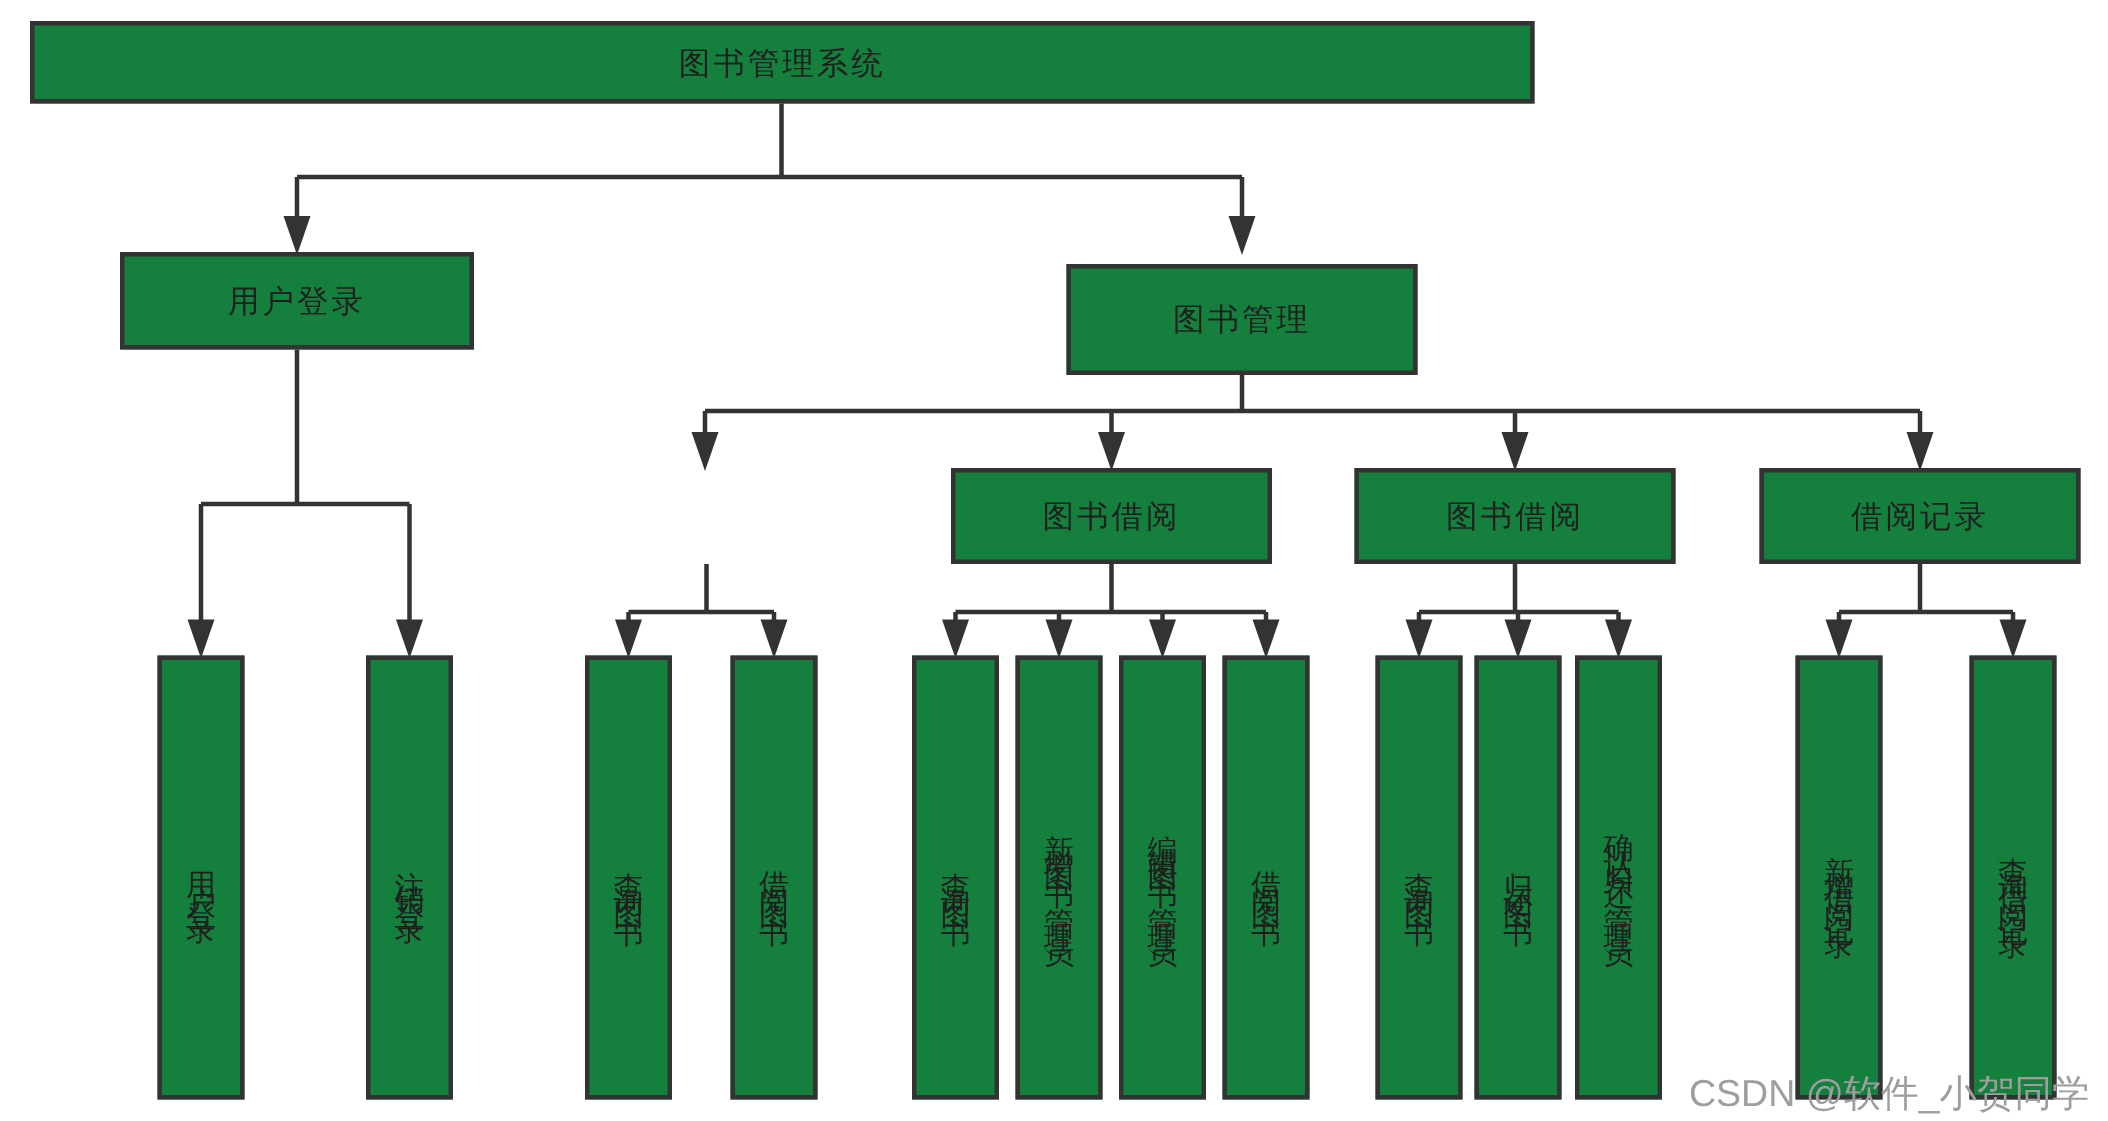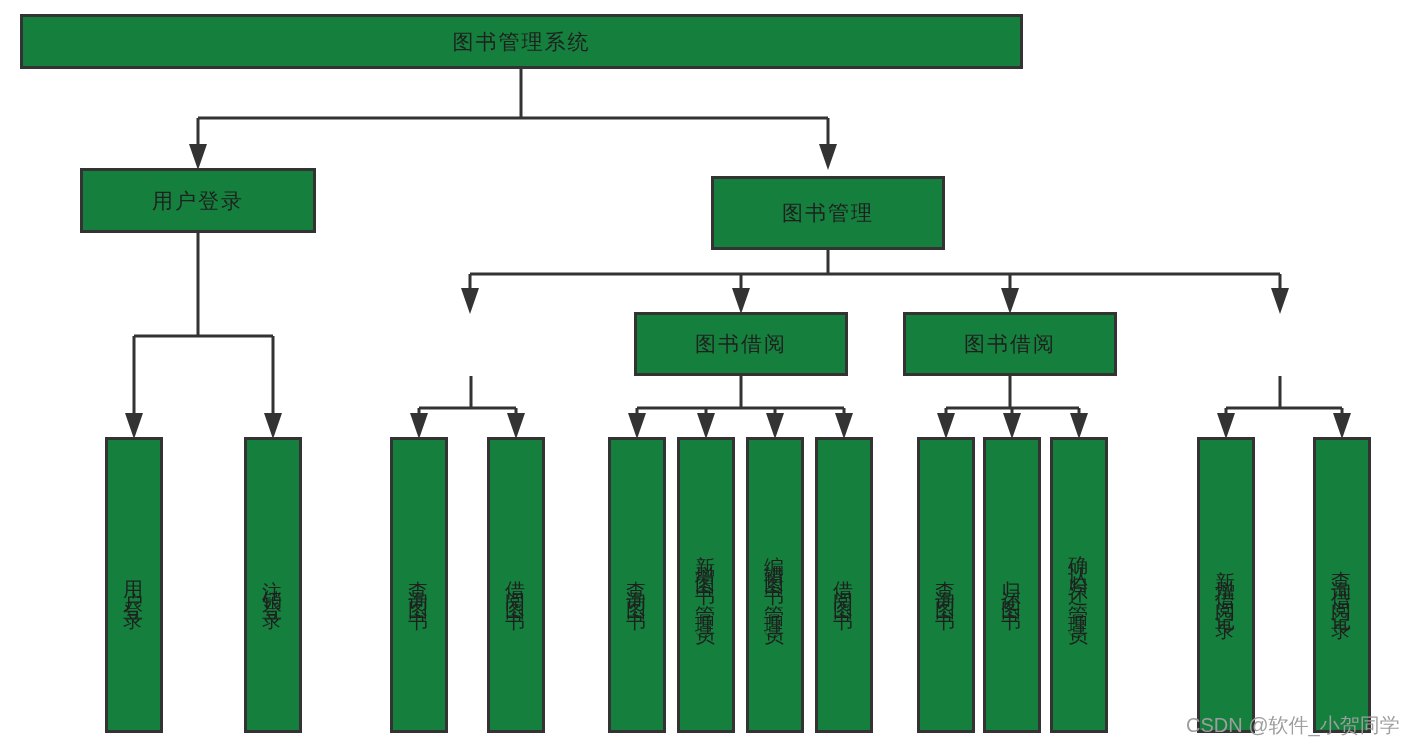--- a/index.html
+++ b/index.html
@@ -16,22 +16,22 @@
     display:flex; align-items:center; justify-content:center;
     color:var(--color-text, #1f1f1f);
   }
   .hbox { font-size:21px; letter-spacing:2px; }
   .vbox {
     top:437px; height:296px; width:58px;
     writing-mode:vertical-rl; text-orientation:mixed;
     font-size:20px; letter-spacing:10px;
   }
   .watermark {
-    position:absolute; left:1186px; top:712px; z-index:5;
-    font-size:20px; color:var(--color-watermark, #9e9e9e); white-space:nowrap;
+    position:absolute; left:1126px; top:712px; z-index:5;
+    font-size:25px; color:var(--color-watermark, #9e9e9e); white-space:nowrap;
   }
 </style>
 </head>
 <body>
 
 <div class="canvas">
 
   <svg class="connectors" width="1405" height="747">
     <path fill="none" stroke="currentColor" stroke-width="3" d="
       M521 69 V118
@@ -80,20 +80,23 @@
   <div class="hbox" style="left:711px;top:176px;width:234px;height:74px">
     <span>图书管理</span>
   </div>
 
   <div class="hbox" style="left:634px;top:312px;width:214px;height:64px">
     <span>图书借阅</span>
   </div>
   <div class="hbox" style="left:903px;top:312px;width:214px;height:64px">
     <span>图书借阅</span>
   </div>
+  <div class="hbox" style="left:1173px;top:312px;width:214px;height:64px">
+    <span>借阅记录</span>
+  </div>
 
   <div class="vbox" style="left:105px">
     <span>用户登录</span>
   </div>
   <div class="vbox" style="left:244px">
     <span>注销登录</span>
   </div>
 
   <div class="vbox" style="left:390px">
     <span>查询图书</span>

